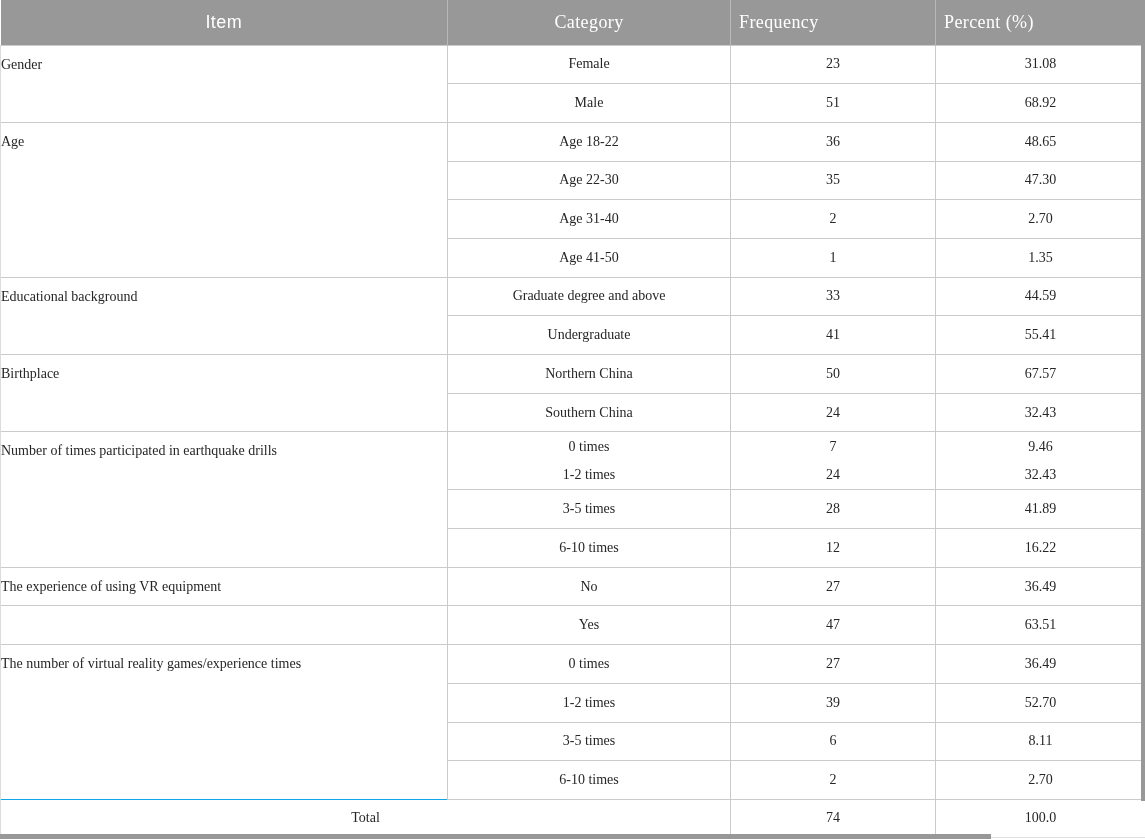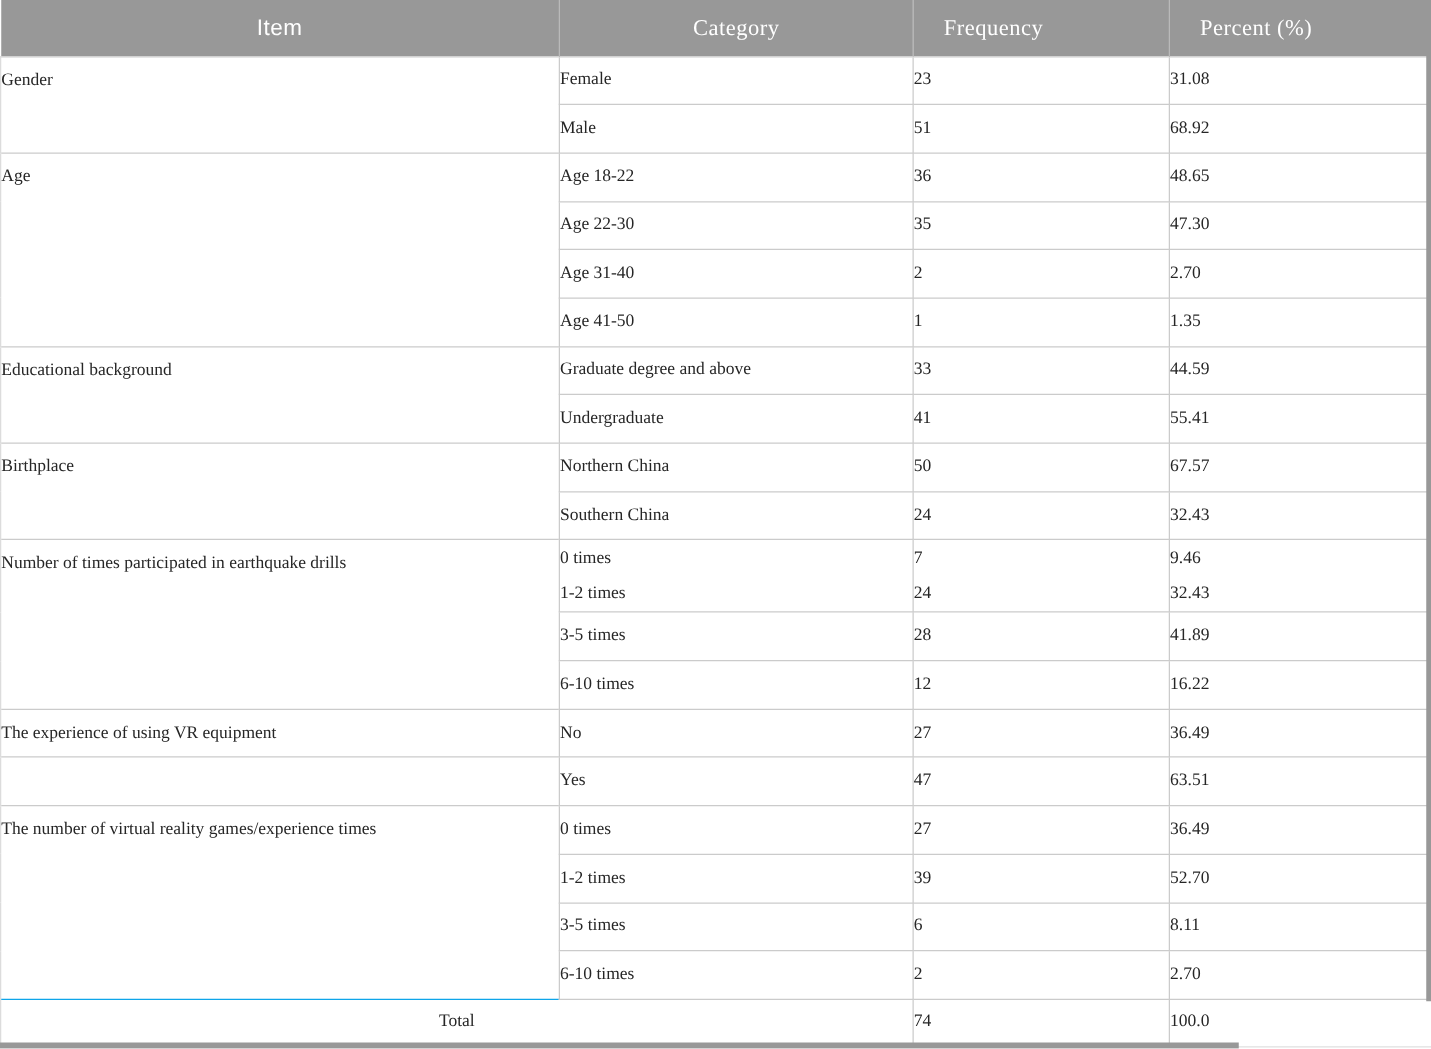--- a/index.html
+++ b/index.html
@@ -27,38 +27,39 @@
     background: #989898;
     color: #ffffff;
     font-family: "Liberation Sans", sans-serif;
     font-size: 18px;
     font-weight: 400;
     letter-spacing: 0.4px;
     padding: 0;
   }
   th + th { border-left: 1px solid #b9b9b9; font-family: Liberation Serif, serif; }
   th.h-center { text-align: center; }
-  th.h-left { text-align: left; padding-left: 24px; }
+  th.h-left { text-align: left; padding-left: 8px; }
 
   tbody tr { height: 38.7px; }
   tbody tr.dbl { height: 58px; }
   tbody td {
     font-size: 14px;
     color: #262626;
     padding: 0;
   }
   td.item {
     border-left: 1px solid #dcdcdc;
     border-top: 1px solid #cbcbcb;
     text-align: left;
     vertical-align: top;
     padding-top: 11px;
   }
   td.cat, td.num {
     border: 1px solid #cbcbcb;
+    text-align: center;
     vertical-align: middle;
   }
   td.multi {
     white-space: pre-line;
     line-height: 28px;
   }
   td.total-label {
     border-top: 1px solid #0ea5e9;
     border-left: 1px solid #dcdcdc;
     text-align: center;

